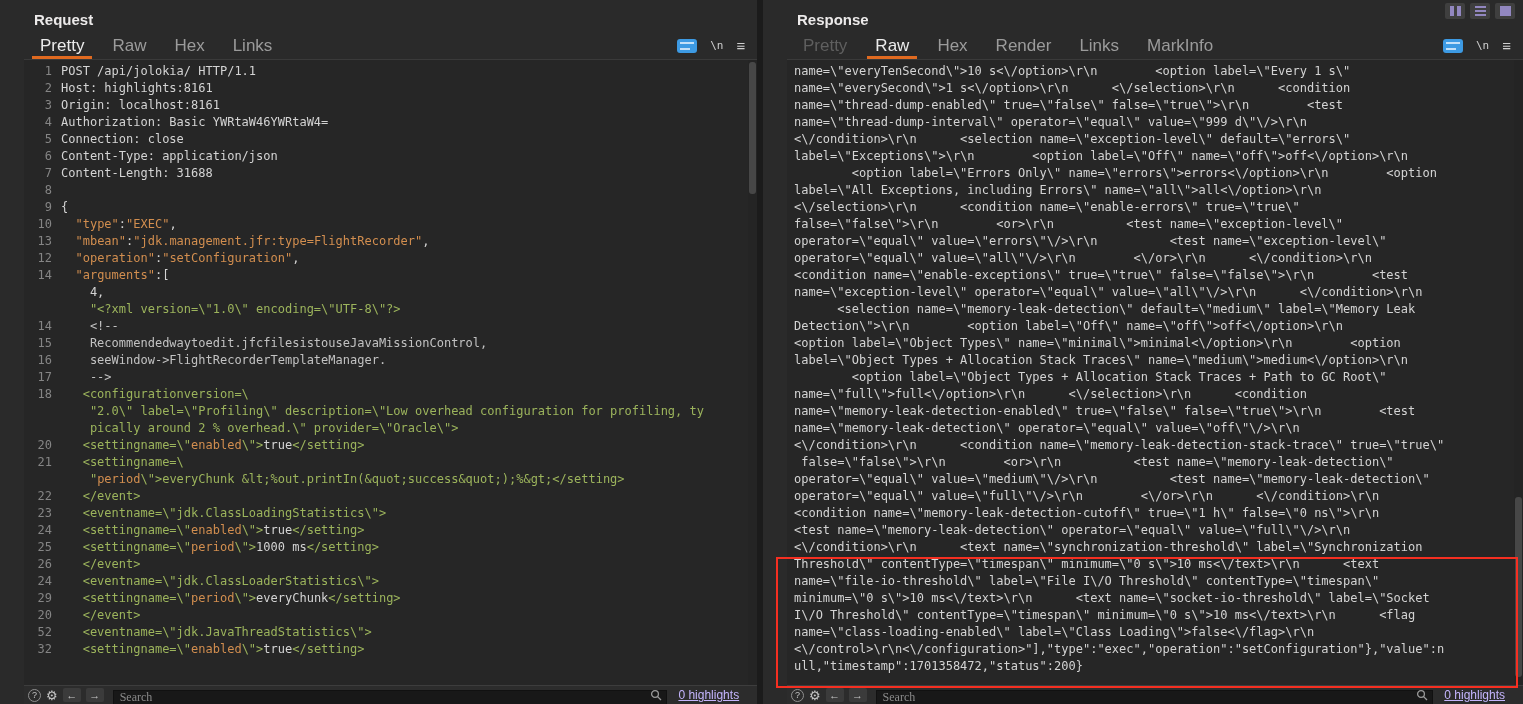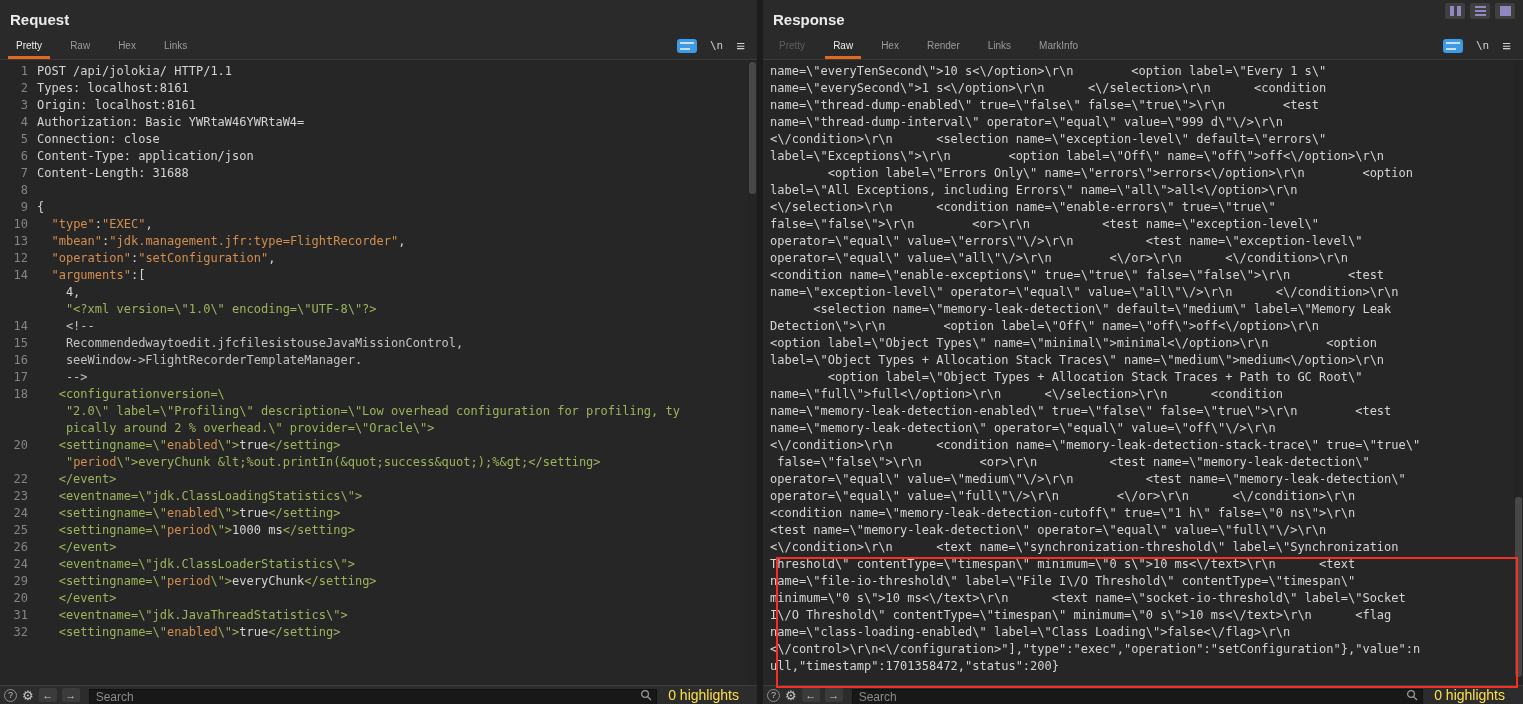--- a/index.html
+++ b/index.html
@@ -1,29 +1,29 @@
 <!DOCTYPE html>
 <html><head>
 <meta charset="utf-8">
 <style>
   html,body{margin:0;padding:0;background:#1d1d1d;}
   .app{width:1523px;height:704px;display:flex;overflow:hidden;background:#1d1d1d;
        font-family:"Liberation Sans",sans-serif;}
-  .panel{background:#2a2a2a;position:relative;display:flex;flex-direction:column;overflow:hidden;}
+  .panel{background:#2a2a2a;position:relative;display:flex;flex-direction:column;overflow:hidden;padding-left:24px;}
   #panel-request{width:757px;}
   #panel-response{width:760px;}
   .divider{width:6px;background:#1b1b1b;}
 
   .panel-title{height:32px;display:flex;align-items:flex-end;padding:0 0 4px 10px;
                font-weight:bold;font-size:15px;color:#eceaea;position:relative;box-sizing:border-box;}
 
   .tabbar{height:28px;display:flex;align-items:stretch;border-bottom:1px solid #3a3a3a;
           padding-left:2px;box-sizing:border-box;}
   .tabs{display:flex;}
-  .tab{padding:0 14px;display:flex;align-items:center;font-size:10px;color:#9b9b9b;
+  .tab{padding:0 14px;display:flex;align-items:center;font-size:17px;color:#9b9b9b;
        position:relative;cursor:default;}
   .tab.sel{color:#ebebeb;}
   .tab.sel::after{content:"";position:absolute;left:6px;right:6px;bottom:0;height:3px;background:#e06a20;}
   .tab.dis{color:#5f5f5f;}
   .tab-icons{margin-left:auto;display:flex;align-items:center;gap:13px;padding-right:12px;}
   .icon-blue{width:20px;height:14px;border-radius:3px;background:#3d9ae3;position:relative;display:inline-block;}
   .icon-blue::before{content:"";position:absolute;left:3px;right:3px;top:3px;height:2px;background:#c3e0f8;}
   .icon-blue::after{content:"";position:absolute;left:3px;right:7px;bottom:3px;height:2px;background:#c3e0f8;}
   .icon-nl{font-family:"DejaVu Sans Mono",monospace;font-size:11px;color:#cfcfcf;}
   .icon-menu{font-size:15px;color:#cfcfcf;line-height:1;}
@@ -51,25 +51,25 @@
 
   .searchbar{height:19px;display:flex;align-items:center;gap:5px;padding:0 4px;
              border-top:1px solid #3d3d3d;background:#2c2c2c;box-sizing:border-box;}
   .sb-help{width:13px;height:13px;border:1px solid #8f8f8f;border-radius:50%;display:grid;place-items:center;
            font-size:9px;color:#c4c4c4;box-sizing:border-box;}
   .sb-gear{font-size:13px;color:#c4c4c4;line-height:1;}
   .sb-nav{width:18px;height:14px;background:#3b3b3b;border-radius:2px;display:grid;place-items:center;
           font-size:11px;color:#c8c8c8;line-height:1;}
   .sb-inputwrap{flex:1;position:relative;height:16px;margin-left:4px;margin-right:6px;}
   .sb-input{width:100%;height:16px;background:#181818;border:1px solid #111;border-radius:0;
-            color:#cfcfcf;font-size:12px;font-family:Liberation Sans, sans-serif;
+            color:#cfcfcf;font-size:12px;font-family:Liberation Serif, serif;
             padding:0 22px 0 6px;box-sizing:border-box;outline:none;}
   .sb-input::placeholder{color:#8a8a8a;}
   .sb-mag{position:absolute;right:5px;top:2px;}
-  .sb-count{font-size:14px;color:#fde047;white-space:nowrap;margin-right:14px;}
+  .sb-count{font-size:12px;color:#c4b5fd;white-space:nowrap;margin-right:14px;text-decoration:underline;}
 </style>
 </head>
 <body>
 
 <div class="app">
 
   <section class="panel" id="panel-request">
     <div class="panel-title">Request</div>
     <div class="tabbar">
       <div class="tabs" id="req-tabs">
@@ -80,21 +80,21 @@
         </div>
       <div class="tab-icons">
         <span class="icon-blue"></span>
         <span class="icon-nl">\n</span>
         <span class="icon-menu">≡</span>
       </div>
     </div>
     <div class="editor">
       <div id="req-code">
           <div class="row"><span class="gut">1</span><span class="txt"><span class="c-p">POST /api/jolokia/ HTTP/1.1</span></span></div>
-          <div class="row"><span class="gut">2</span><span class="txt"><span class="c-p">Types: localhost:8161</span></span></div>
+          <div class="row"><span class="gut">2</span><span class="txt"><span class="c-p">Host: highlights:8161</span></span></div>
           <div class="row"><span class="gut">3</span><span class="txt"><span class="c-p">Origin: localhost:8161</span></span></div>
           <div class="row"><span class="gut">4</span><span class="txt"><span class="c-p">Authorization: Basic YWRtaW46YWRtaW4=</span></span></div>
           <div class="row"><span class="gut">5</span><span class="txt"><span class="c-p">Connection: close</span></span></div>
           <div class="row"><span class="gut">6</span><span class="txt"><span class="c-p">Content-Type: application/json</span></span></div>
           <div class="row"><span class="gut">7</span><span class="txt"><span class="c-p">Content-Length: 31688</span></span></div>
           <div class="row"><span class="gut">8</span><span class="txt"><span class="c-p"></span></span></div>
           <div class="row"><span class="gut">9</span><span class="txt"><span class="c-p">{</span></span></div>
           <div class="row"><span class="gut">10</span><span class="txt"><span class="c-p">  </span><span class="c-s">"type"</span><span class="c-p">:</span><span class="c-s">"EXEC"</span><span class="c-p">,</span></span></div>
           <div class="row"><span class="gut">13</span><span class="txt"><span class="c-p">  </span><span class="c-s">"mbean"</span><span class="c-p">:</span><span class="c-s">"jdk.management.jfr:type=FlightRecorder"</span><span class="c-p">,</span></span></div>
           <div class="row"><span class="gut">12</span><span class="txt"><span class="c-p">  </span><span class="c-s">"operation"</span><span class="c-p">:</span><span class="c-s">"setConfiguration"</span><span class="c-p">,</span></span></div>
@@ -102,30 +102,31 @@
           <div class="row"><span class="gut"></span><span class="txt"><span class="c-p">    4,</span></span></div>
           <div class="row"><span class="gut"></span><span class="txt"><span class="c-x">    "&lt;?xml version=\"1.0\" encoding=\"UTF-8\"?&gt;</span></span></div>
           <div class="row"><span class="gut">14</span><span class="txt"><span class="c-c">    &lt;!--</span></span></div>
           <div class="row"><span class="gut">15</span><span class="txt"><span class="c-c">    Recommendedwaytoedit.jfcfilesistouseJavaMissionControl,</span></span></div>
           <div class="row"><span class="gut">16</span><span class="txt"><span class="c-c">    seeWindow-&gt;FlightRecorderTemplateManager.</span></span></div>
           <div class="row"><span class="gut">17</span><span class="txt"><span class="c-c">    --&gt;</span></span></div>
           <div class="row"><span class="gut">18</span><span class="txt"><span class="c-x">   &lt;configurationversion=\</span></span></div>
           <div class="row"><span class="gut"></span><span class="txt"><span class="c-x">    "2.0\" label=\"Profiling\" description=\"Low overhead configuration for profiling, ty</span></span></div>
           <div class="row"><span class="gut"></span><span class="txt"><span class="c-x">    pically around 2 % overhead.\" provider=\"Oracle\"&gt;</span></span></div>
           <div class="row"><span class="gut">20</span><span class="txt"><span class="c-x">   &lt;settingname=\"</span><span class="c-s">enabled</span><span class="c-x">\"&gt;</span><span class="c-p">true</span><span class="c-x">&lt;/setting&gt;</span></span></div>
+          <div class="row"><span class="gut">21</span><span class="txt"><span class="c-x">   &lt;settingname=\</span></span></div>
           <div class="row"><span class="gut"></span><span class="txt"><span class="c-x">    "</span><span class="c-s">period</span><span class="c-x">\"&gt;</span><span class="c-x">everyChunk &amp;lt;%out.printIn(&amp;quot;success&amp;quot;);%&amp;gt;</span><span class="c-x">&lt;/setting&gt;</span></span></div>
           <div class="row"><span class="gut">22</span><span class="txt"><span class="c-x">   &lt;/event&gt;</span></span></div>
           <div class="row"><span class="gut">23</span><span class="txt"><span class="c-x">   &lt;eventname=\"jdk.ClassLoadingStatistics\"&gt;</span></span></div>
           <div class="row"><span class="gut">24</span><span class="txt"><span class="c-x">   &lt;settingname=\"</span><span class="c-s">enabled</span><span class="c-x">\"&gt;</span><span class="c-p">true</span><span class="c-x">&lt;/setting&gt;</span></span></div>
           <div class="row"><span class="gut">25</span><span class="txt"><span class="c-x">   &lt;settingname=\"</span><span class="c-s">period</span><span class="c-x">\"&gt;</span><span class="c-p">1000 ms</span><span class="c-x">&lt;/setting&gt;</span></span></div>
           <div class="row"><span class="gut">26</span><span class="txt"><span class="c-x">   &lt;/event&gt;</span></span></div>
           <div class="row"><span class="gut">24</span><span class="txt"><span class="c-x">   &lt;eventname=\"jdk.ClassLoaderStatistics\"&gt;</span></span></div>
           <div class="row"><span class="gut">29</span><span class="txt"><span class="c-x">   &lt;settingname=\"</span><span class="c-s">period</span><span class="c-x">\"&gt;</span><span class="c-p">everyChunk</span><span class="c-x">&lt;/setting&gt;</span></span></div>
           <div class="row"><span class="gut">20</span><span class="txt"><span class="c-x">   &lt;/event&gt;</span></span></div>
-          <div class="row"><span class="gut">31</span><span class="txt"><span class="c-x">   &lt;eventname=\"jdk.JavaThreadStatistics\"&gt;</span></span></div>
+          <div class="row"><span class="gut">52</span><span class="txt"><span class="c-x">   &lt;eventname=\"jdk.JavaThreadStatistics\"&gt;</span></span></div>
           <div class="row"><span class="gut">32</span><span class="txt"><span class="c-x">   &lt;settingname=\"</span><span class="c-s">enabled</span><span class="c-x">\"&gt;</span><span class="c-p">true</span><span class="c-x">&lt;/setting&gt;</span></span></div>
         </div>
       <div class="vscroll">
         <div class="thumb" style="top:2px;height:132px"></div>
       </div>
     </div>
     <div class="searchbar">
       <span class="sb-help">?</span>
       <span class="sb-gear">⚙</span>
       <span class="sb-nav">←</span>

